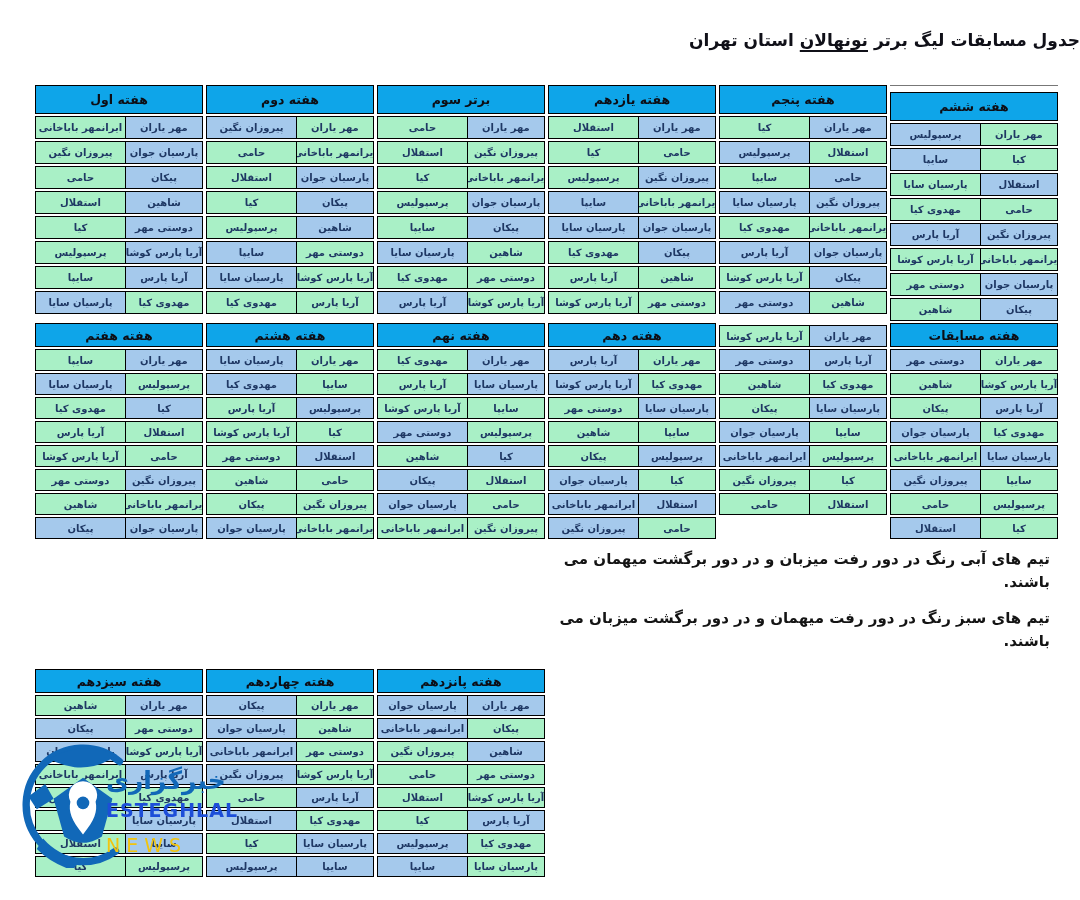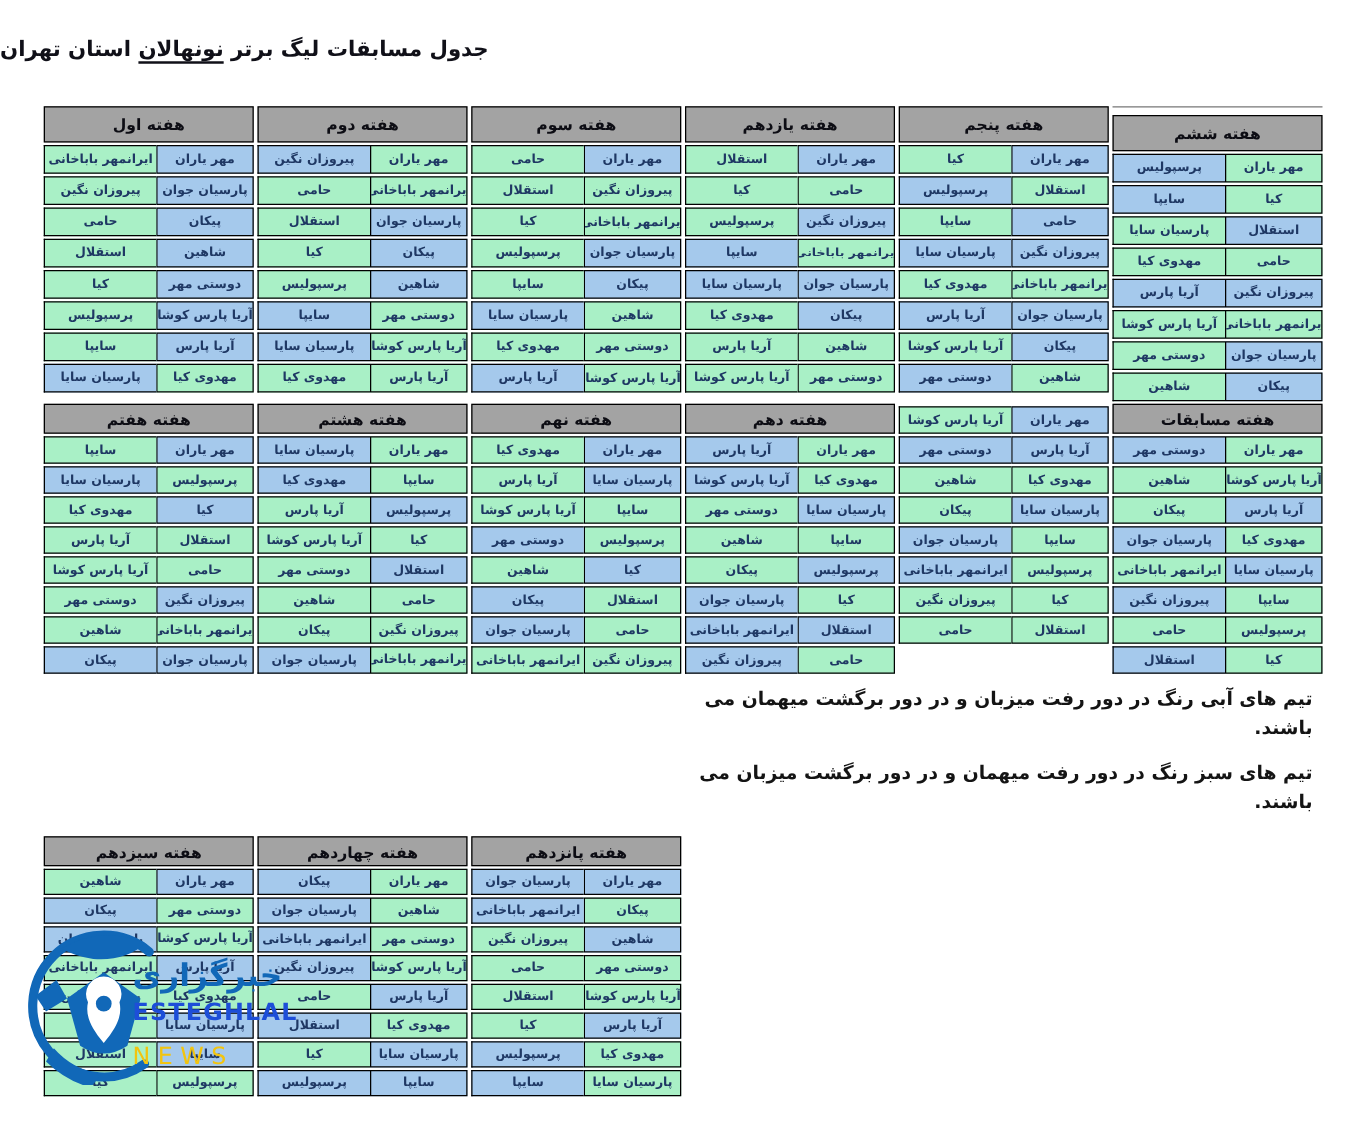--- a/index.html
+++ b/index.html
@@ -1,25 +1,25 @@
 <!DOCTYPE html>
 <html lang="fa" style="--blue: #a5c9ec; --green: #a9f0c6; --celltext: #1f3864;"><head>
 <meta charset="utf-8">
 <style>
   *{box-sizing:border-box;margin:0;padding:0}
   html,body{width:1080px;height:900px}
   body{position:relative;background:#fff;font-family:"DejaVu Sans",sans-serif;overflow:hidden}
-  .title{position:absolute;top:30px;left:0;width:100%;text-align:left;
+  .title{position:absolute;top:30px;left:0;width:100%;text-align:right;
          font-size:17px;font-weight:bold;color:#101018;direction:rtl;letter-spacing:0}
   .title .u{text-decoration:underline;text-decoration-thickness:1.5px;text-underline-offset:4px}
   .twrap{position:absolute;left:35px;top:85px;width:1023px}
   .band{display:grid;grid-template-columns:repeat(6,1fr);column-gap:3px;direction:ltr;margin-bottom:2px}
   .week{display:flex;flex-direction:column}
   .hdr{height:24px;border:1px solid #000;display:flex;align-items:center;justify-content:center;
-       font-weight:bold;font-size:12.5px;color:#0d0d14;background:#a3a3a3;direction:rtl}
+       font-weight:bold;font-size:12.5px;color:#0d0d14;background:#0ea5e9;direction:rtl}
   #band1 .hdr{height:29px}
   .topline{height:1px;background:#777;margin-bottom:6px}
   .wk-offset .hdr{height:22px}
   .mrow{display:grid;grid-template-columns:46.5% 53.5%;direction:rtl;margin-top:2px}
   #band1 .mrow{height:23px}
   #band2 .mrow{height:22px}
   #band3 .mrow{height:21px}
   .cell{border:1px solid #000;display:flex;align-items:center;justify-content:center;
         font-weight:bold;font-size:10px;color:var(--celltext,#1f3864);
         white-space:nowrap;overflow:hidden;padding:0 1px;direction:rtl}
@@ -107,21 +107,21 @@
         <div class="mrow">
           <div class="cell cg">آریا پارس کوشا</div>
           <div class="cell cb">پارسیان سایا</div>
         </div>
         <div class="mrow">
           <div class="cell cg">آریا پارس</div>
           <div class="cell cg">مهدوی کیا</div>
         </div>
       </div>
       <div class="week">
-        <div class="hdr">هفته سوم</div>
+        <div class="hdr">برتر سوم</div>
         <div class="mrow">
           <div class="cell cb">مهر یاران</div>
           <div class="cell cg">حامی</div>
         </div>
         <div class="mrow">
           <div class="cell cg">پیروزان نگین</div>
           <div class="cell cg">استقلال</div>
         </div>
         <div class="mrow">
           <div class="cell cg">ایرانمهر باباخانی</div>

